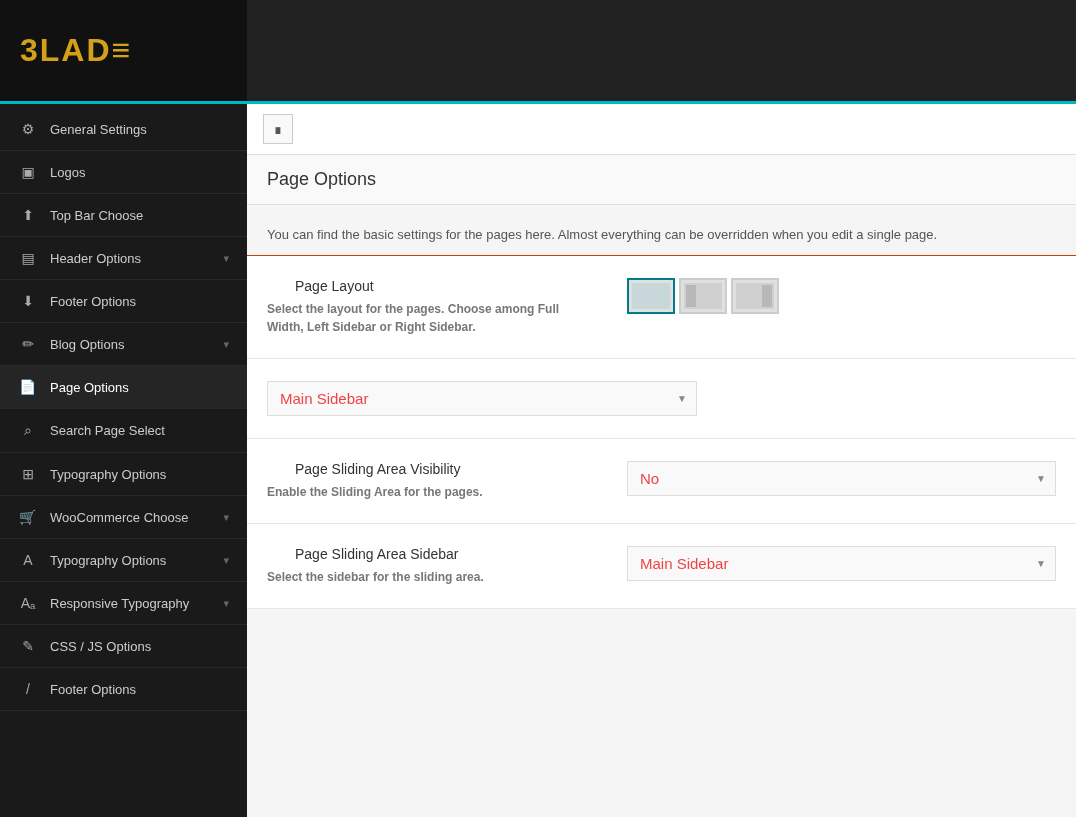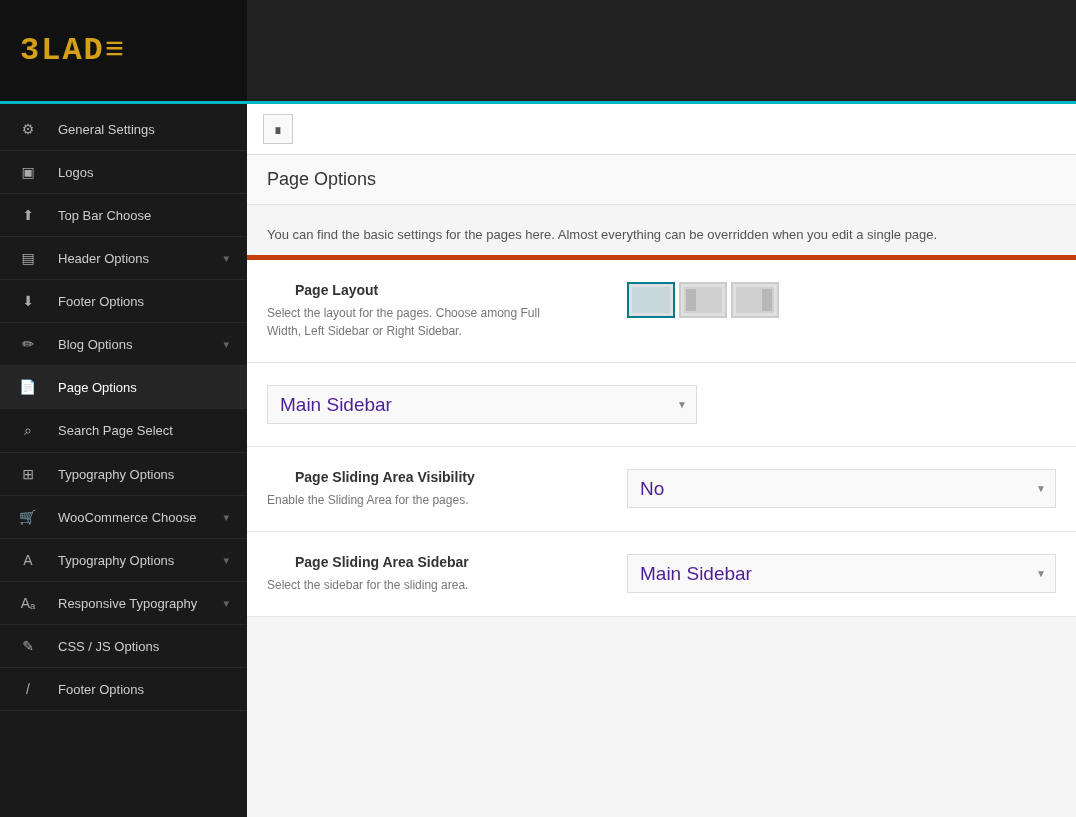--- a/index.html
+++ b/index.html
@@ -15,21 +15,20 @@
       height: 817px;
       overflow-y: auto;
     }
     .sidebar-logo {
       padding: 18px 20px;
       background: #111;
       border-bottom: 3px solid #00b8c4;
       height: 104px;
       display: flex;
       align-items: center;
-      font-family: Liberation Mono, monospace;
     }
     .logo-text {
       font-size: 32px;
       font-weight: 900;
       color: #d4a017;
       letter-spacing: 2px;
     }
     .sidebar-nav {
       flex: 1;
       padding-top: 4px;
@@ -55,21 +54,21 @@
       font-size: 14px;
       color: #aaa;
       flex-shrink: 0;
     }
     .nav-item.active .nav-icon { color: #fff; }
     .nav-item .chevron {
       margin-left: auto;
       font-size: 11px;
       color: #666;
     }
-    .nav-item .nav-label { flex: 1; margin-left: 8px; }
+    .nav-item .nav-label { flex: 1; }
 
     
     .main-content {
       flex: 1;
       background: #fff;
       display: flex;
       flex-direction: column;
       height: 817px;
       overflow-y: auto;
     }
@@ -115,45 +114,46 @@
     .section-header h2 {
       font-size: 18px;
       font-weight: 400;
       color: #333;
     }
     .section-description {
       padding: 20px 20px 10px 20px;
       font-size: 13px;
       color: #555;
       line-height: 1.5;
-      border-bottom: 5px solid #c2410c;
+      border-bottom: 1px solid #c2410c;
     }
     .option-row {
       display: flex;
       align-items: flex-start;
       padding: 22px 20px;
       border-bottom: 1px solid #e5e5e5;
       background: #fff;
     }
     .option-label-col {
       width: 360px;
       flex-shrink: 0;
     }
     .option-label-col h3 {
       font-size: 14px;
-      font-weight: 700;
+      font-weight: 400;
       color: #333;
       margin-bottom: 6px;
       padding-left: 28px;
     }
     .option-label-col p {
       font-size: 12px;
       color: #777;
       line-height: 1.5;
       max-width: 300px;
+      font-weight: bold;
     }
     .option-control-col {
       flex: 1;
       display: flex;
       align-items: center;
     }
     
     .layout-options {
       display: flex;
       gap: 4px;
@@ -205,22 +205,22 @@
       width: 10px;
       background: #b8b8b8;
     }
     
     .option-select {
       width: 100%;
       max-width: 430px;
       padding: 8px 12px;
       border: 1px solid #ddd;
       background: #f9f9f9;
-      font-size: 19px;
-      color: #4c1d95;
+      font-size: 15px;
+      color: #ef4444;
       appearance: none;
       cursor: pointer;
       border-radius: 0;
       outline: none;
     }
     .select-wrapper {
       position: relative;
       width: 100%;
       max-width: 430px;
     }

